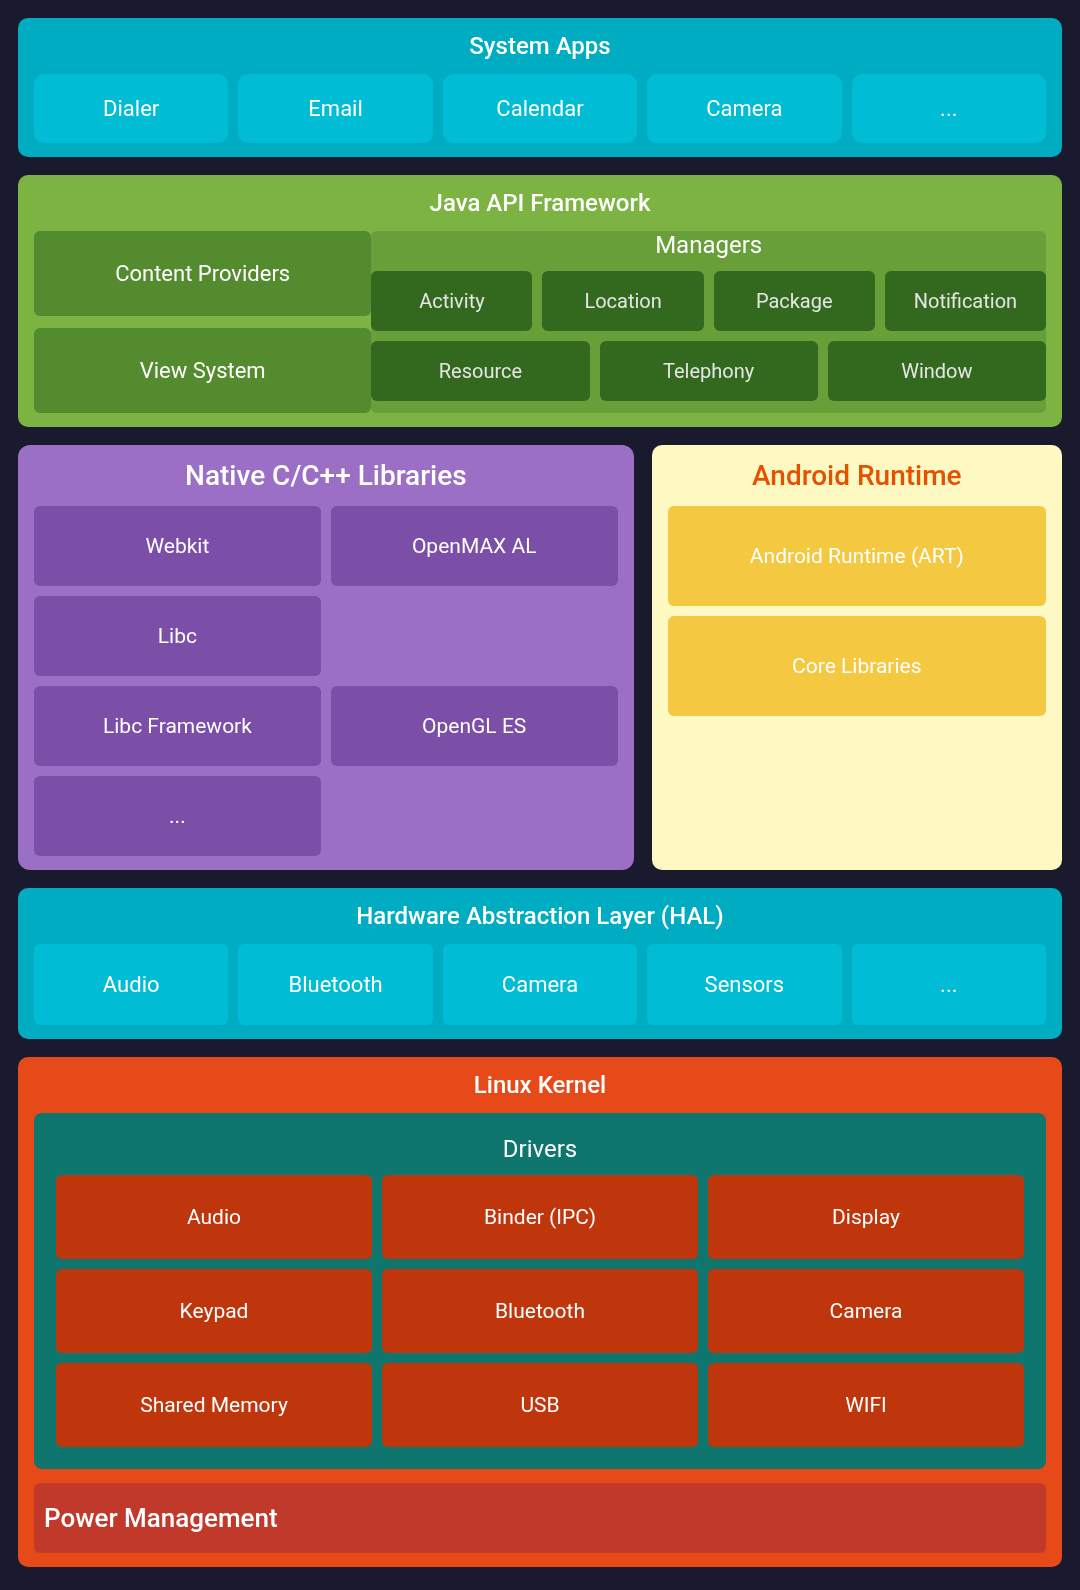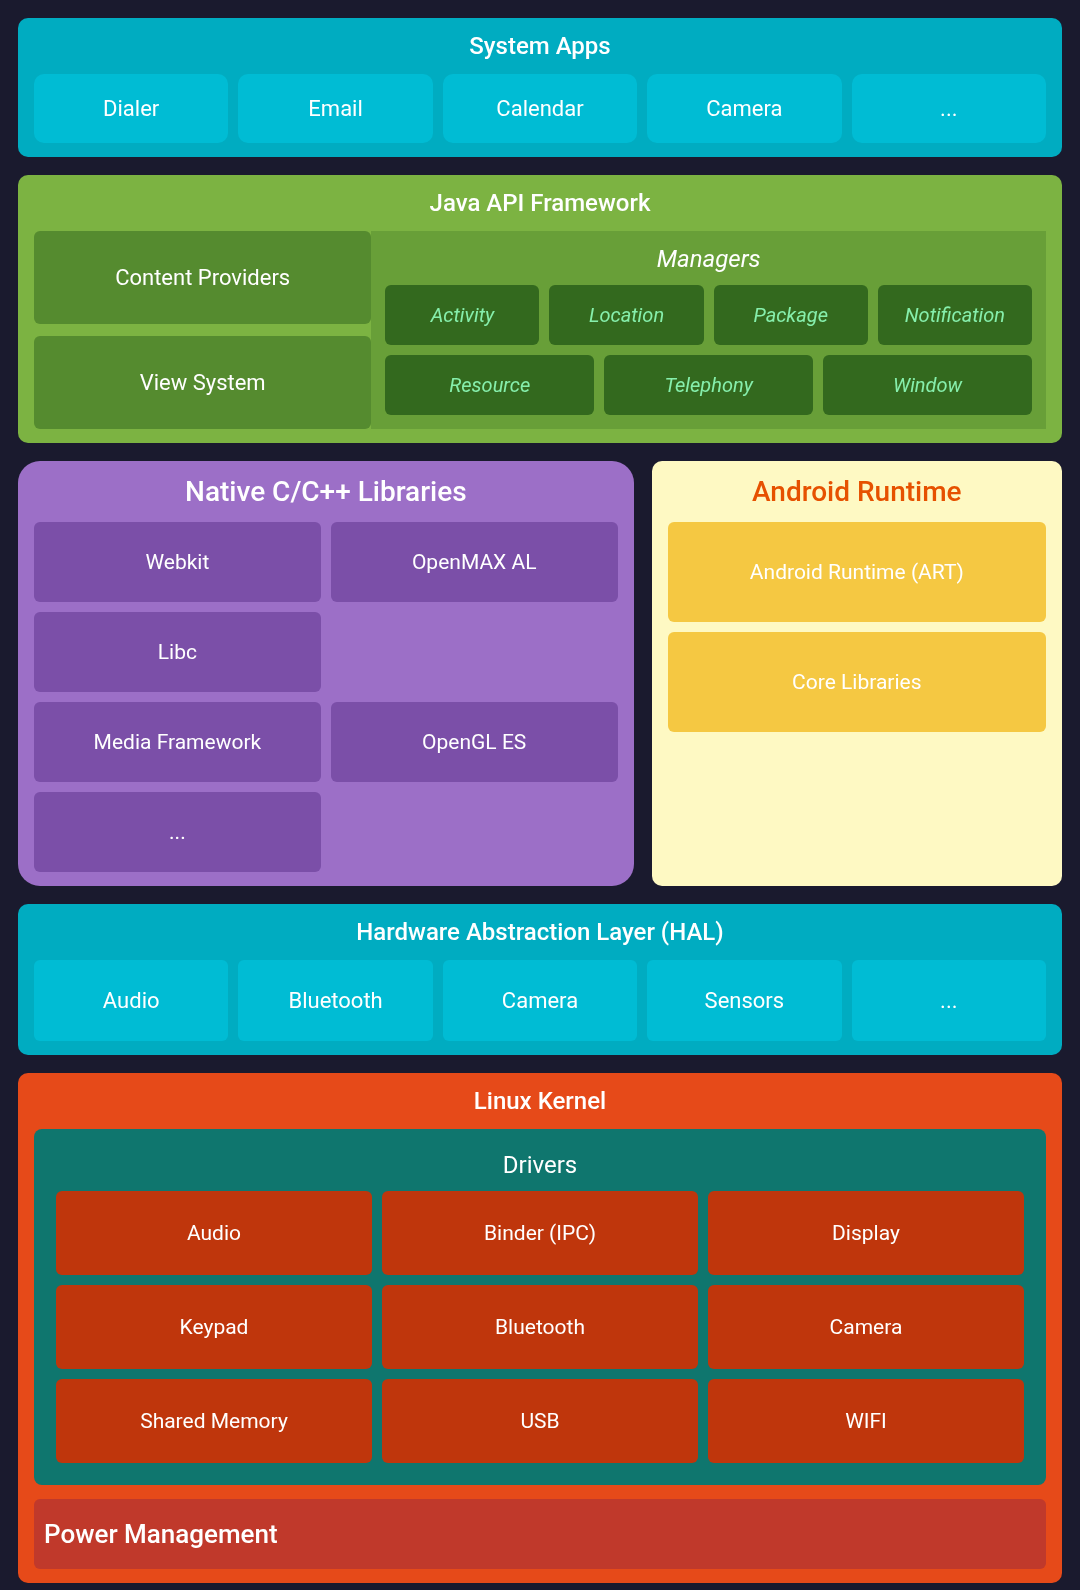--- a/index.html
+++ b/index.html
@@ -63,23 +63,21 @@
       text-align: center;
       color: #fff;
       font-size: 22px;
       flex: 1;
       display: flex;
       align-items: center;
       justify-content: center;
     }
     .managers-box {
       background: #689f38;
-      border-radius: 0;
-      padding: 14px;
-      font-style: italic;
+      border-radius: 6px;
     }
     .managers-title {
       text-align: center;
       color: #fff;
       font-size: 24px;
       margin-bottom: 12px;
     }
     .managers-grid {
       display: grid;
       grid-template-columns: repeat(4, 1fr);
@@ -89,34 +87,34 @@
     .managers-grid-2 {
       display: grid;
       grid-template-columns: repeat(3, 1fr);
       gap: 10px;
     }
     .manager-tile {
       background: #33691e;
       border-radius: 6px;
       padding: 18px 8px;
       text-align: center;
-      color: #86efac;
+      color: #e5e5e5;
       font-size: 20px;
     }
 
     
     .native-runtime-row {
       display: grid;
       grid-template-columns: 3fr 2fr;
       gap: 18px;
       margin-bottom: 18px;
     }
     .native-libs {
       background: #9c6fc7;
-      border-radius: 22px;
+      border-radius: 12px;
       padding: 14px 16px;
     }
     .native-title {
       text-align: center;
       font-size: 28px;
       font-weight: 500;
       color: #fff;
       margin-bottom: 14px;
     }
     .native-grid {
@@ -256,21 +254,21 @@
 <div class="native-runtime-row">
   <div class="native-libs">
     <div class="native-title">Native C/C++ Libraries</div>
     <div class="native-grid">
       <div class="native-tile">Webkit</div>
       <div class="native-tile">OpenMAX AL</div>
       <div class="native-tile">Libc</div>
     </div>
     <div style="height:10px"></div>
     <div class="native-grid">
-      <div class="native-tile">Media Framework</div>
+      <div class="native-tile">Libc Framework</div>
       <div class="native-tile">OpenGL ES</div>
       <div class="native-tile">...</div>
     </div>
   </div>
   <div class="android-runtime">
     <div class="android-runtime-title">Android Runtime</div>
     <div class="runtime-grid">
       <div class="runtime-tile">Android Runtime (ART)</div>
       <div class="runtime-tile">Core Libraries</div>
     </div>

